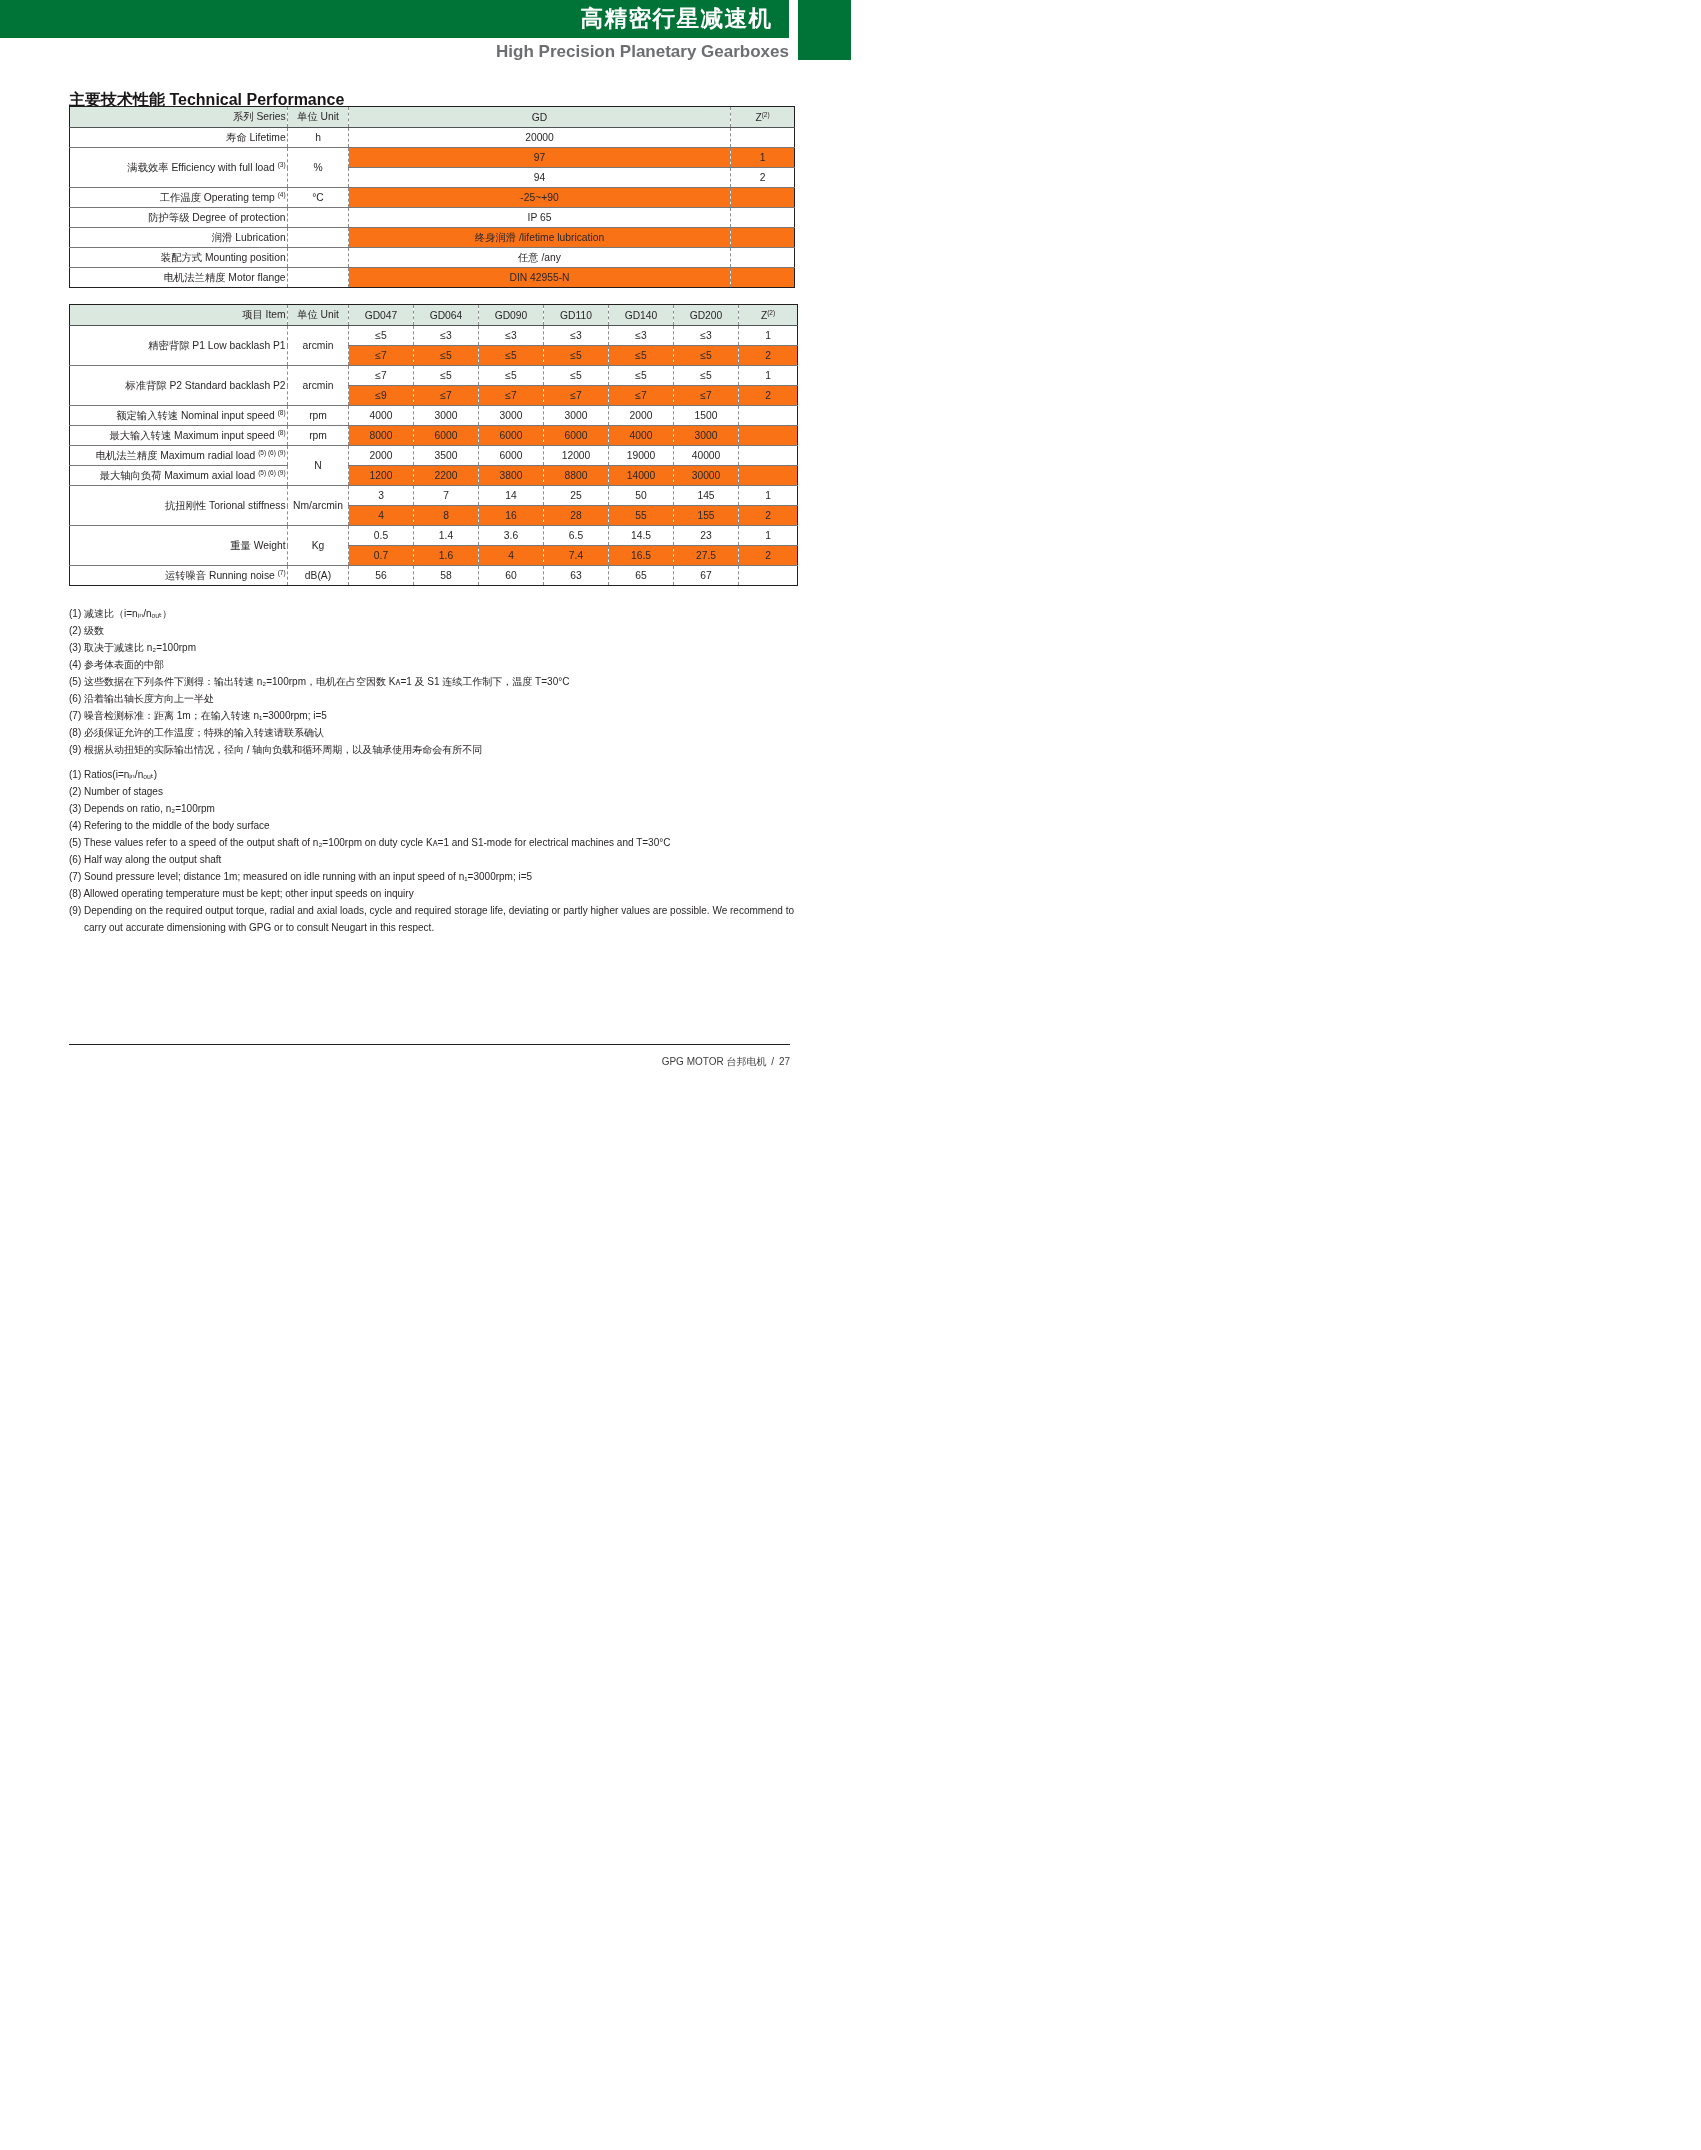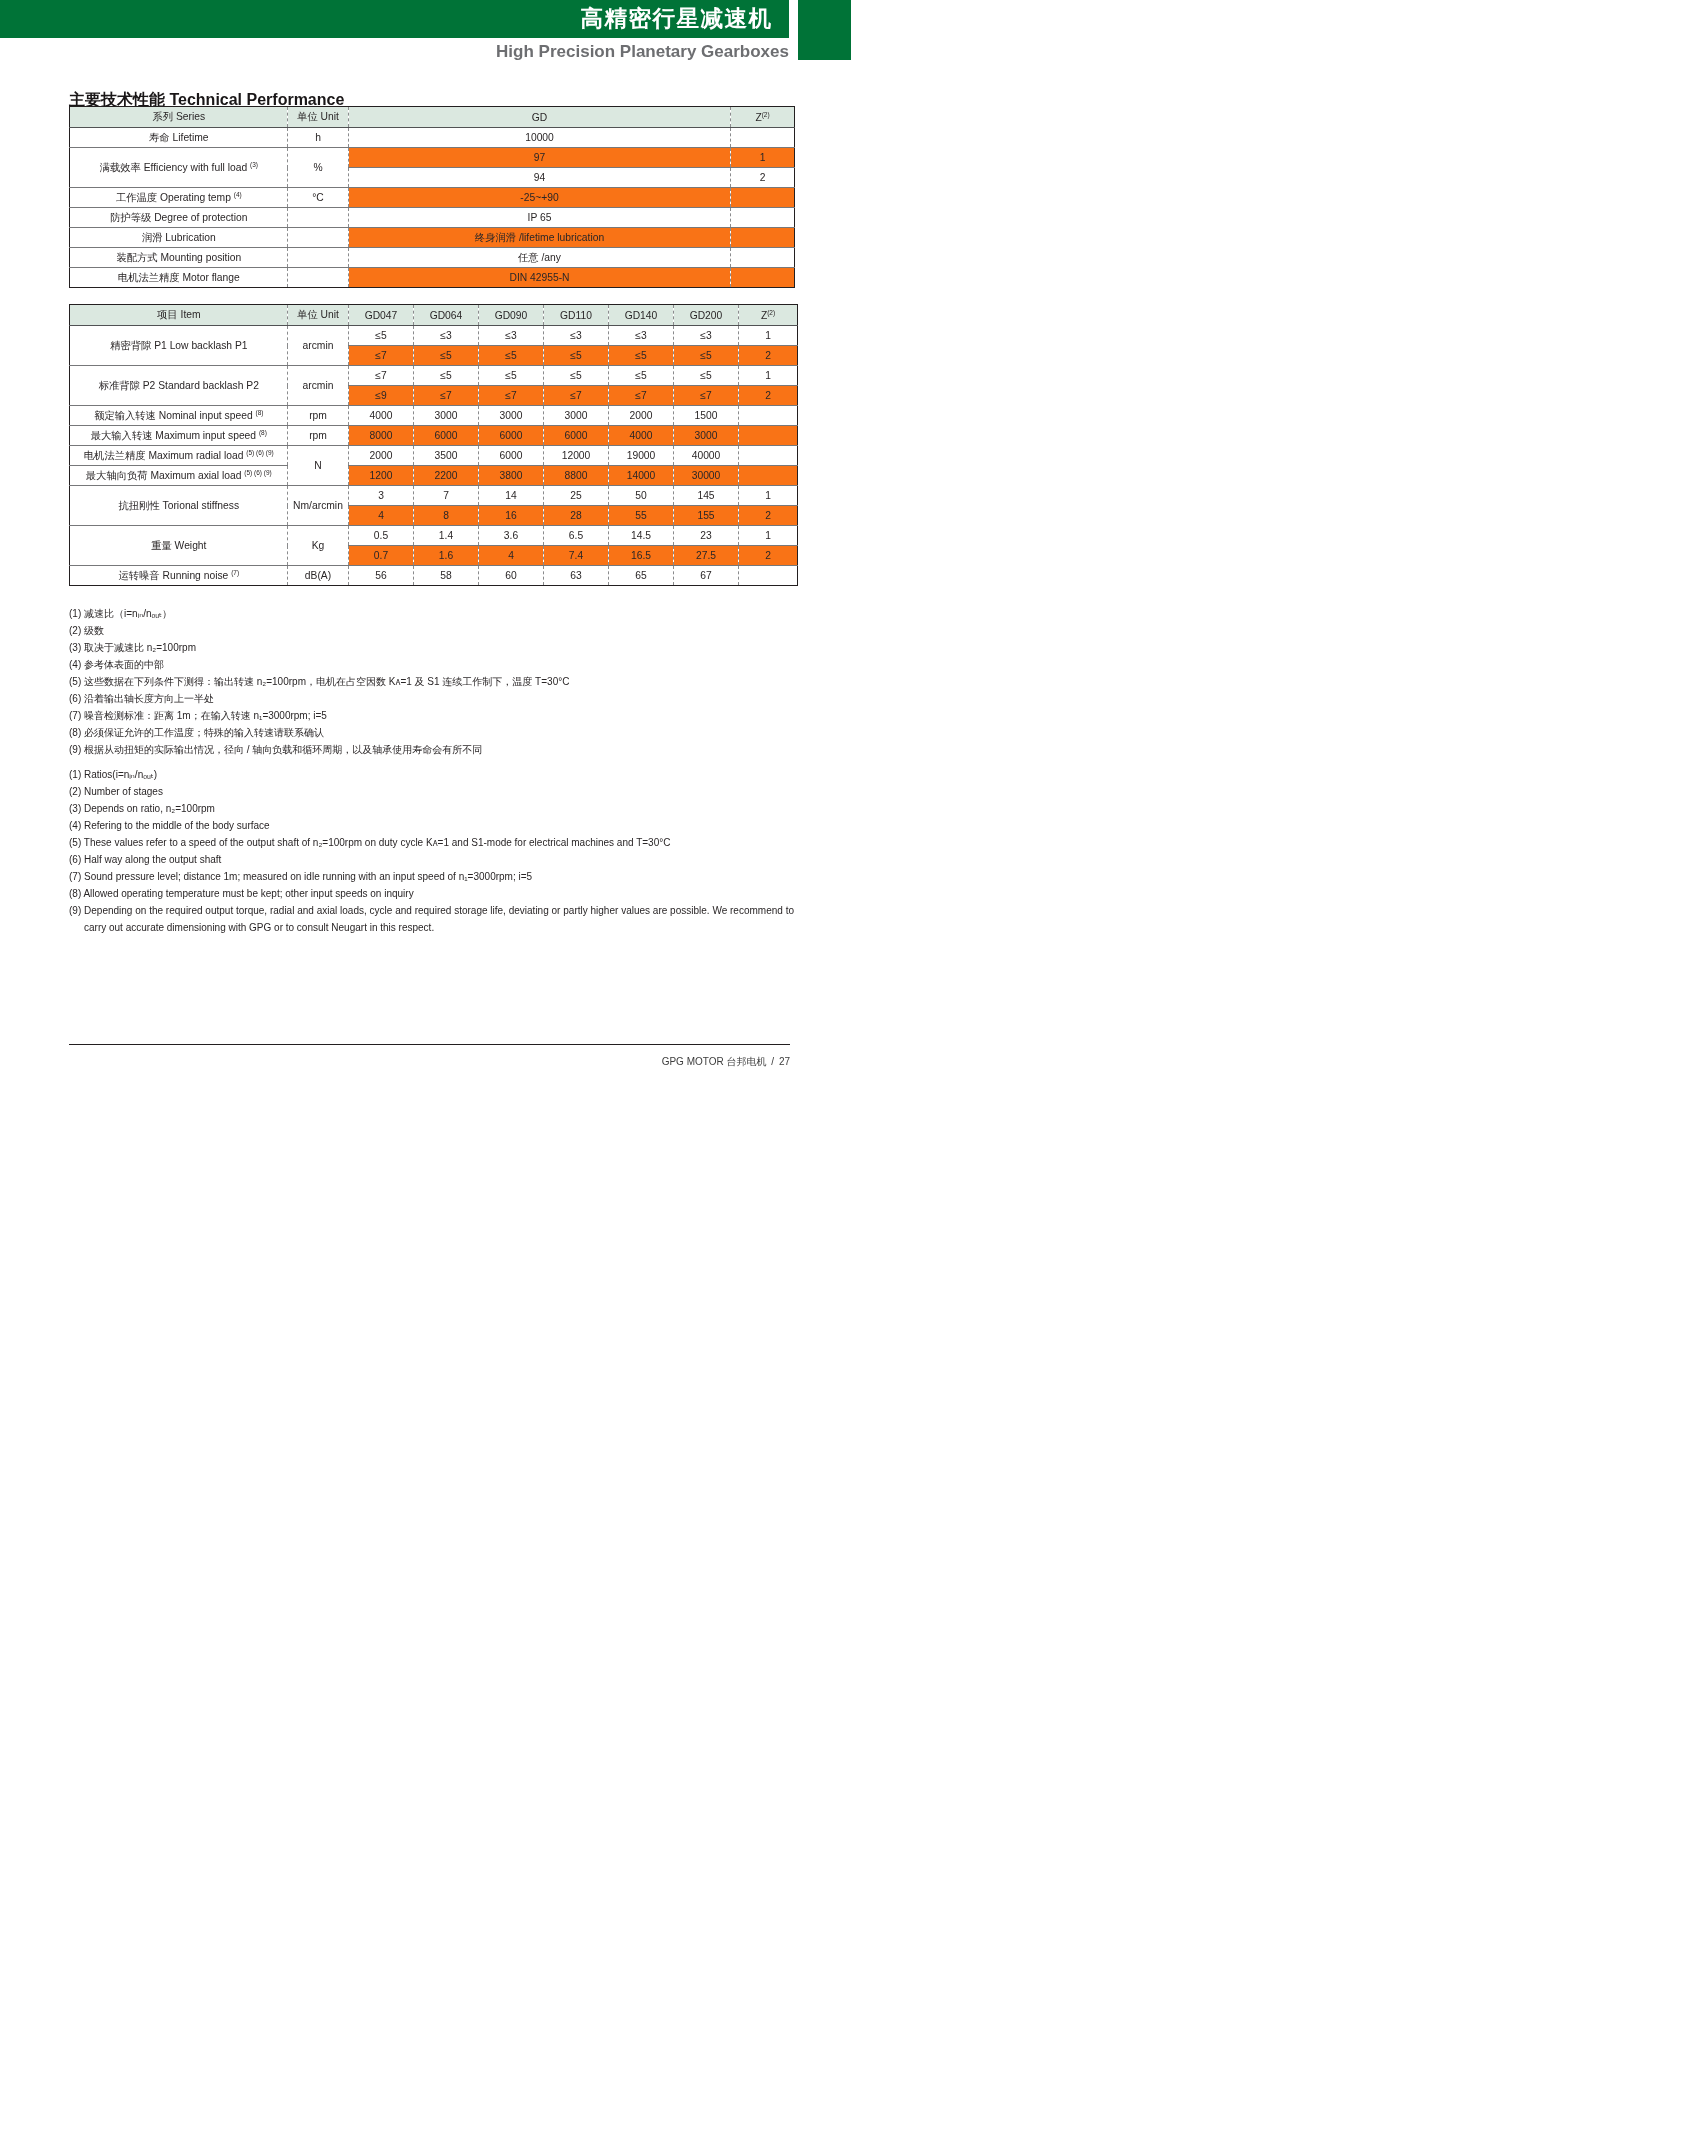--- a/index.html
+++ b/index.html
@@ -38,21 +38,21 @@
   #table2{top:304px;}
   table.spec th,table.spec td{
     height:19px;padding:0 1.4px;border-left:0.7px dashed #8a8b8d;
     border-bottom:0.7px solid #77787a;text-align:center;vertical-align:middle;
     overflow:hidden;white-space:nowrap;
   }
   table.spec th:first-child,table.spec td.lbl{border-left:none;}
   table.spec thead th{
     background:#dbe8e0;border-bottom:1.4px solid #515254;font-weight:normal;height:20px;
   }
-  table.spec thead th.lbl,table.spec td.lbl{text-align:center;padding-left:2px;}
+  table.spec thead th.lbl,table.spec td.lbl{text-align:right;padding-left:2px;}
   table.spec tbody tr:last-child td{border-bottom:none;}
   tr.stripe td.v{background:#f97316;}
   sup{font-size:6.5px;vertical-align:super;line-height:0;}
   
   .notes{position:absolute;left:69px;top:605px;width:725px;}
   .note{margin:0;font-size:10px;line-height:17px;color:#2a2627;
         padding-left:15px;text-indent:-15px;}
   .notes-en{margin-top:8.2px;}
   .note.justify{text-align:justify;text-align-last:left;}
   
@@ -86,21 +86,21 @@
       <th class="lbl">系列 Series</th>
       <th>单位 Unit</th>
       <th>GD</th>
       <th><span>Z</span><sup>(2)</sup></th>
     </tr>
   </thead>
   <tbody>
     <tr>
       <td class="lbl">寿命 Lifetime</td>
       <td class="unit">h</td>
-      <td class="v">10000</td>
+      <td class="v">20000</td>
       <td class="v z"></td>
     </tr>
     <tr class="stripe">
       <td class="lbl" rowspan="2"><span>满载效率 Efficiency with full load</span> <sup>(3)</sup></td>
       <td class="unit" rowspan="2">%</td>
       <td class="v">97</td>
       <td class="v z">1</td>
     </tr>
     <tr>
       <td class="v">94</td>

